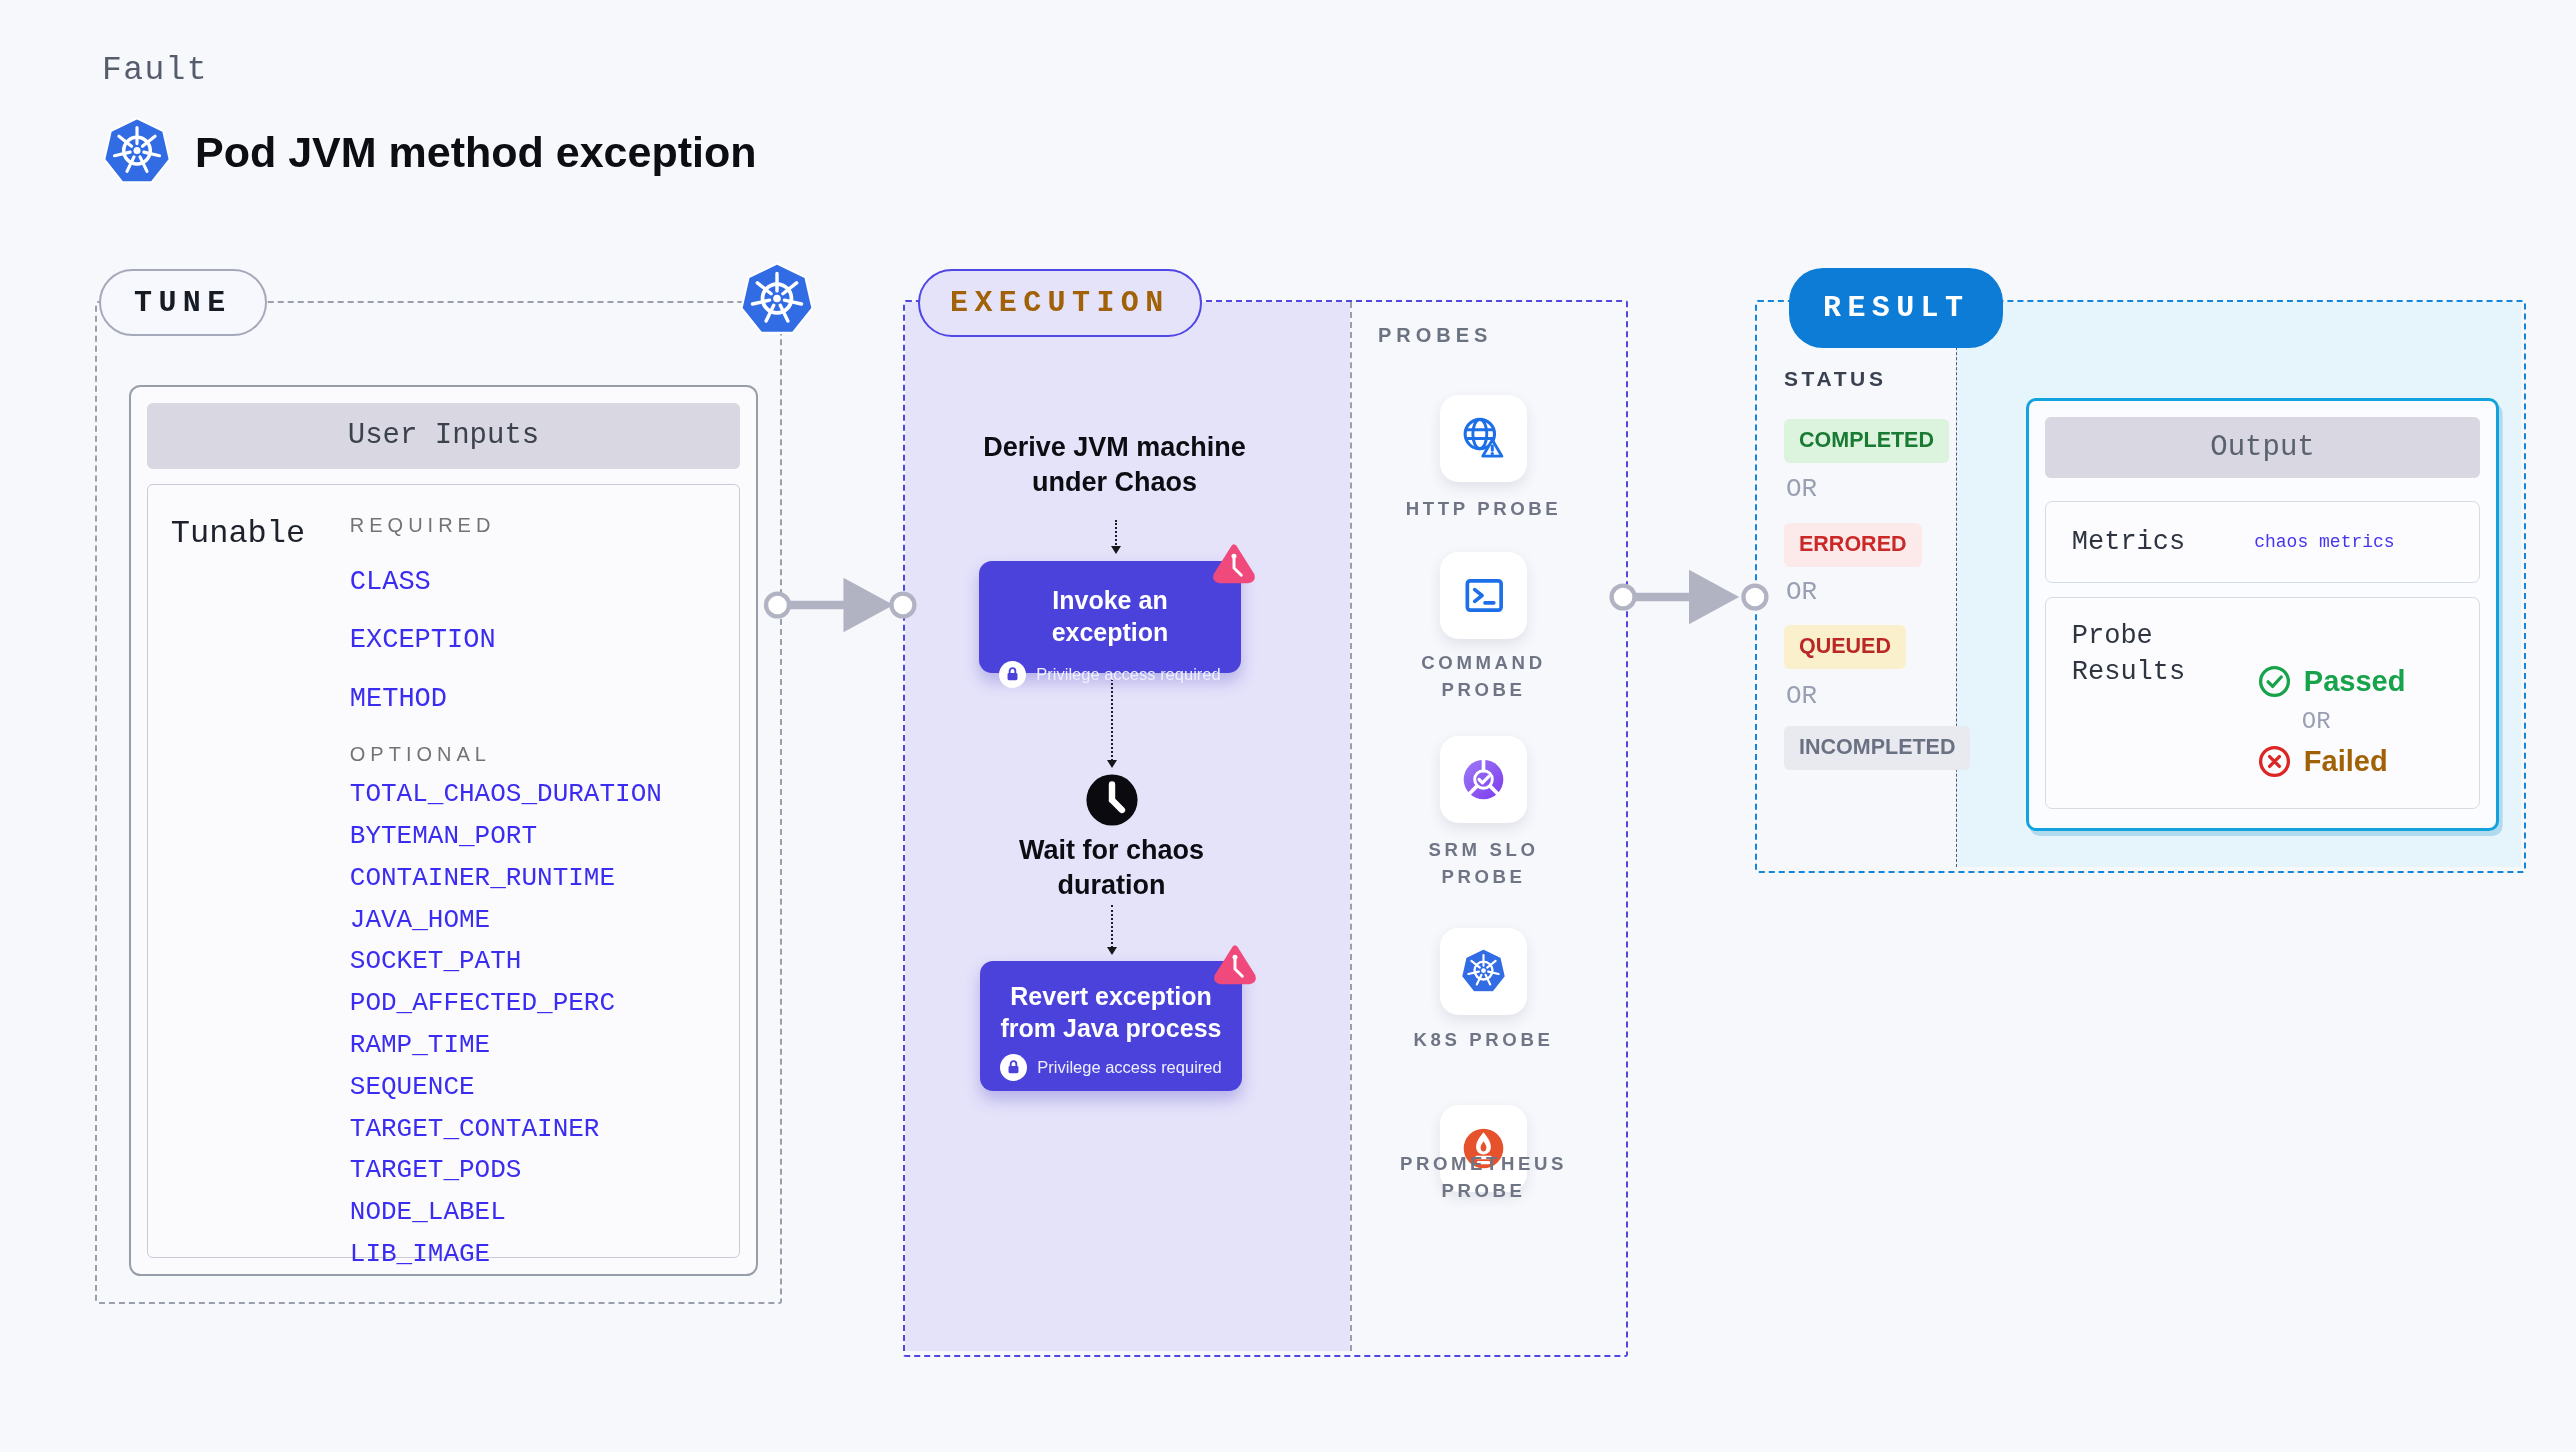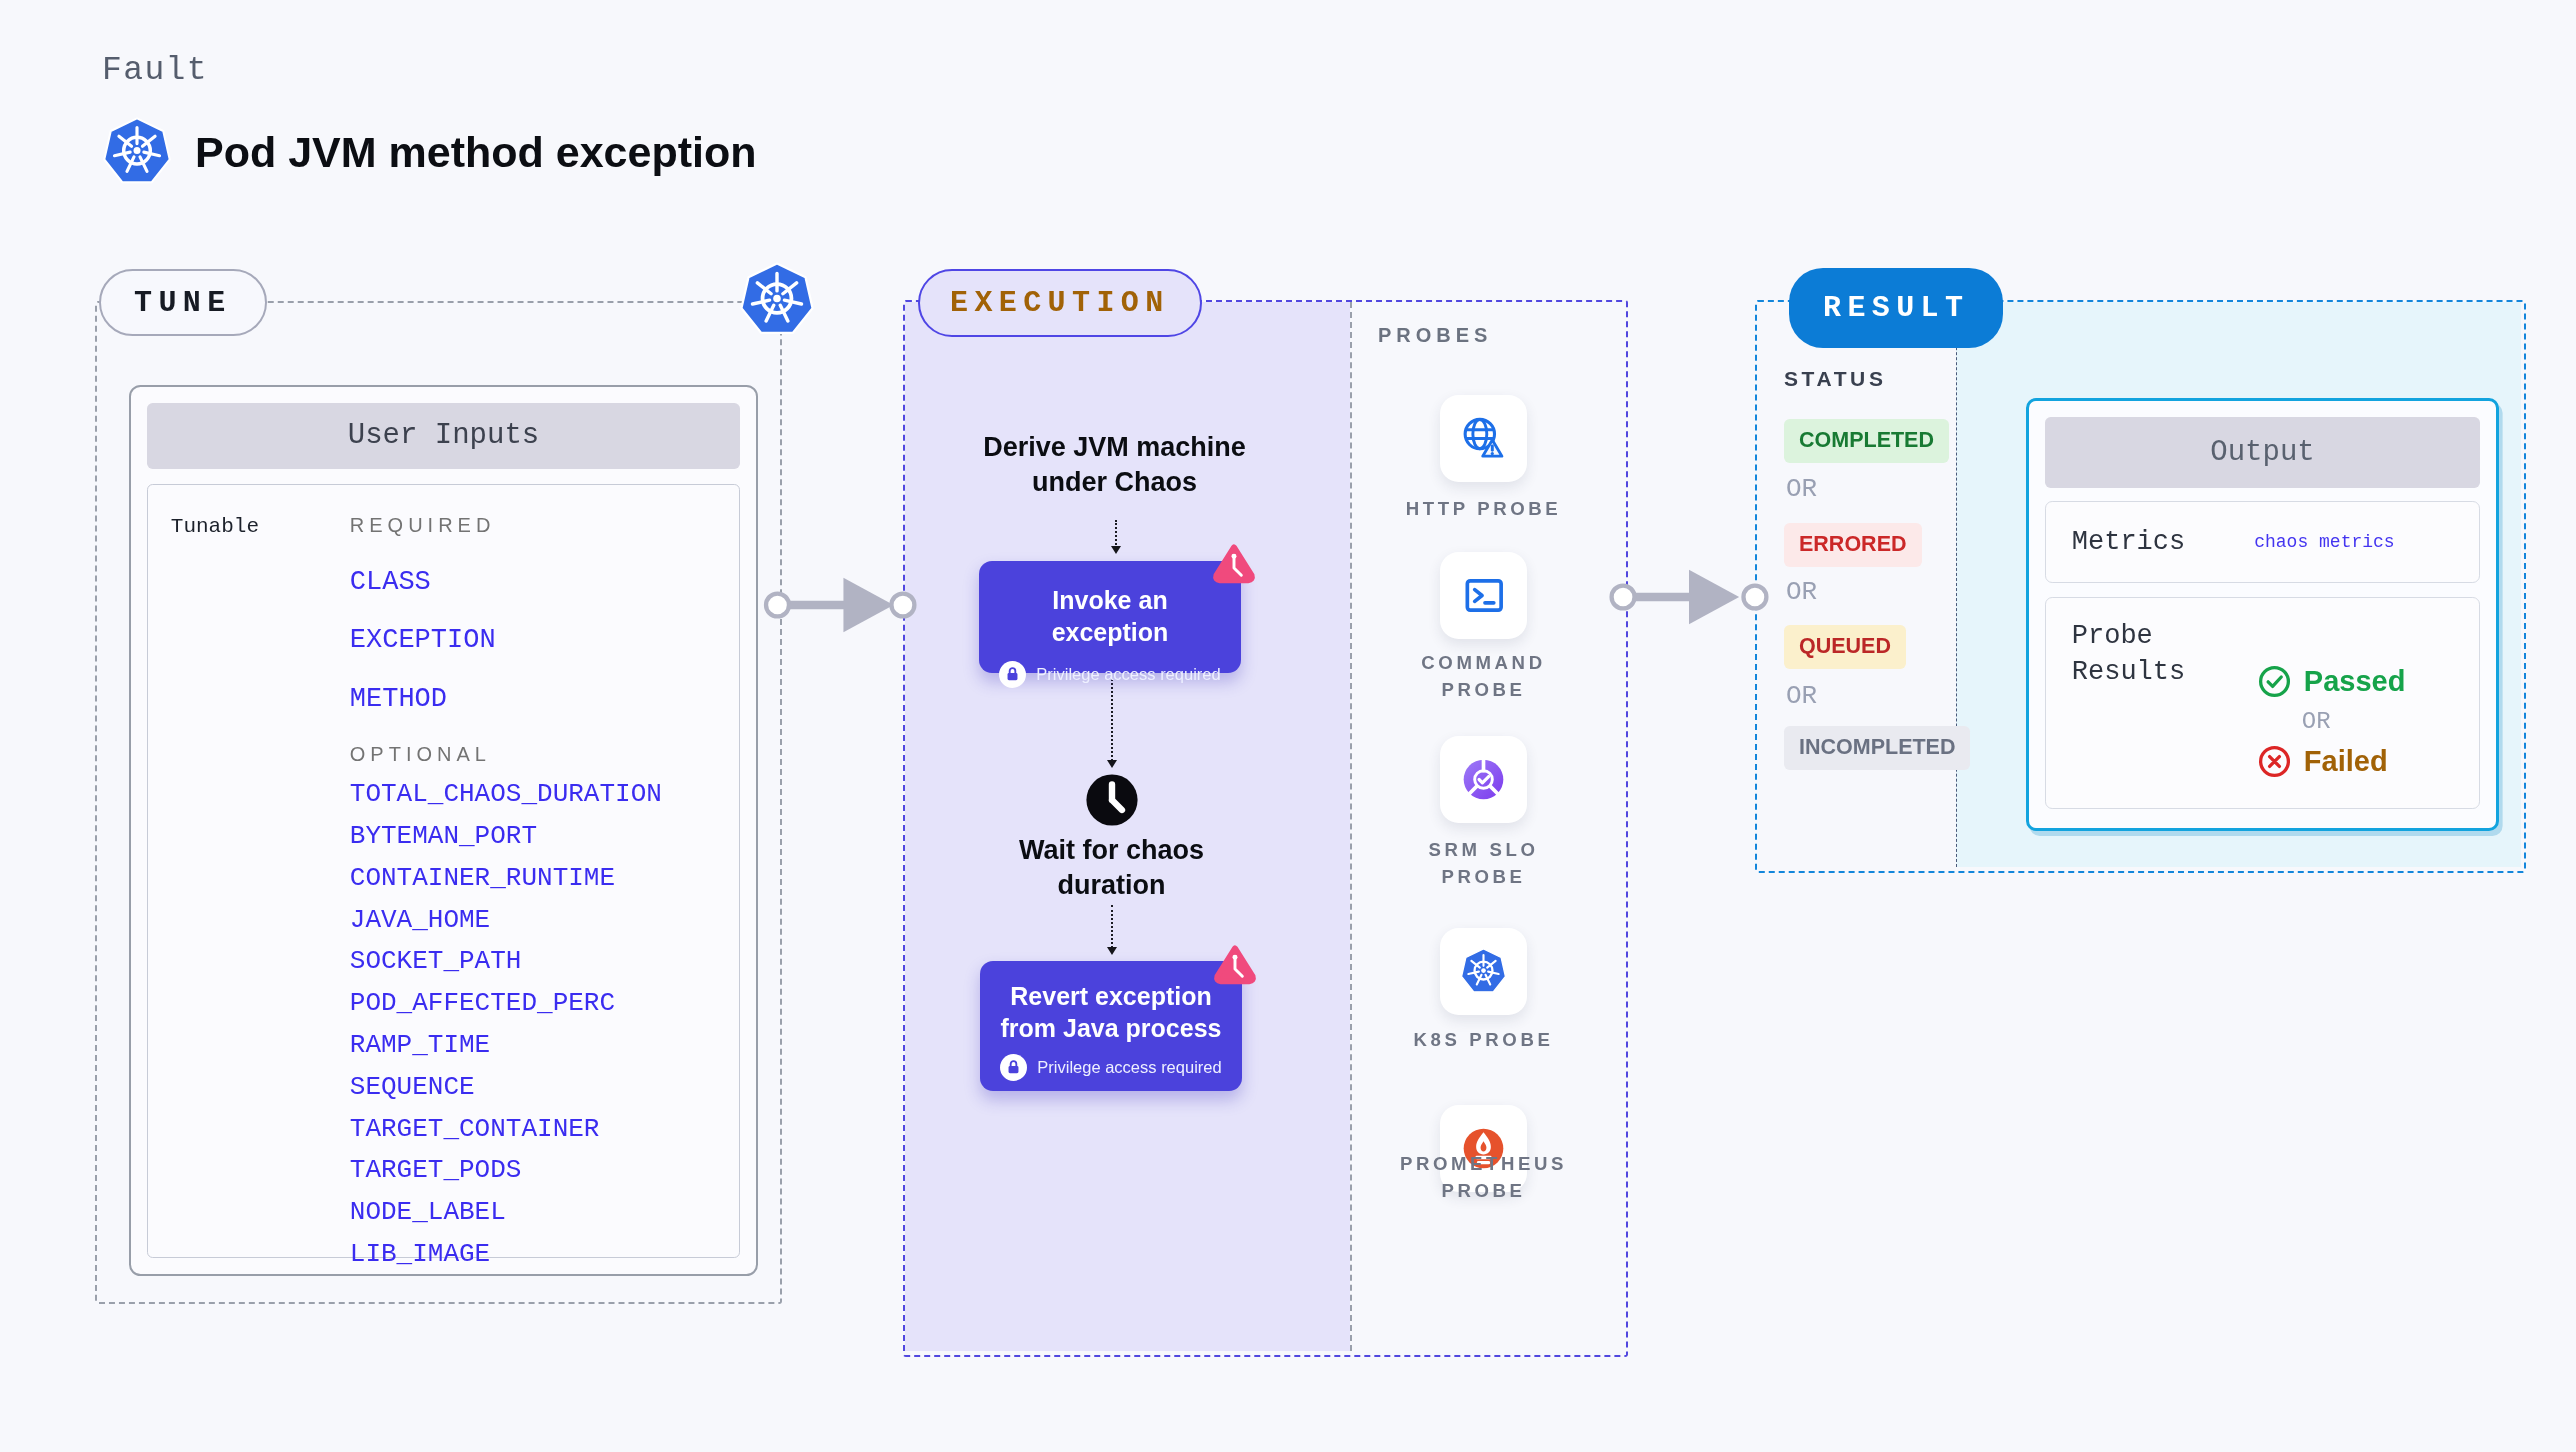--- a/index.html
+++ b/index.html
@@ -37,21 +37,21 @@
   .k8s-corner-logo{position:absolute;left:739px;top:262px;width:76px;height:76px;z-index:7;}
 
   
   .ui-card{position:absolute;left:129px;top:385px;width:625px;height:887px;background:#fbfbfe;
            border:2.1px solid #989ea9;border-radius:11.5px;z-index:2;}
   .ui-header{position:absolute;left:15.8px;right:15.8px;top:15.8px;height:66px;background:#d8d7e2;
              border-radius:5.7px;display:flex;align-items:center;justify-content:center;
              font-size:29px;color:#3c414e;}
   .ui-panel{position:absolute;left:15.8px;right:15.8px;top:97px;bottom:15.8px;
             border:1.4px solid #c7cbd7;border-radius:5.7px;}
-  .tunable-label{position:absolute;left:23px;top:30px;font-size:21px;color:#1c212b;}
+  .tunable-label{position:absolute;left:23px;top:30px;font-size:32px;color:#1c212b;}
   .params{position:absolute;left:202px;top:29px;right:11.5px;}
   .sec-label{font-size:20px;color:#737373;letter-spacing:5px;}
   .req-item{font-size:27px;color:#3a2cf0;margin-top:31.5px;line-height:27px;}
   .opt-wrap{margin-top:30px;}
   .opt-item{font-size:26px;color:#3a2cf0;margin-top:15.8px;line-height:26px;}
 
   
   .derive-text{position:absolute;left:960px;top:430px;width:309px;text-align:center;
                font-size:27px;line-height:35px;font-weight:bold;color:#0b0d12;}
   .wait-text{position:absolute;left:967px;top:833px;width:289px;text-align:center;
@@ -85,21 +85,21 @@
   .status-badge{position:absolute;left:1784px;font-size:21.5px;font-weight:bold;
                 padding:9.3px 15px;border-radius:5.7px;}
   .b-success{background:#dcf3dd;color:#187a33;}
   .b-error{background:#fce9e9;color:#cb2828;}
   .b-warn{background:#fbf0cc;color:#bb2727;}
   .b-muted{background:#e9eaf0;color:#6a7182;}
   .or-text{position:absolute;left:1786px;font-size:26px;color:#99a0b3;}
 
   .output-card{position:absolute;left:2026px;top:398px;width:467px;height:427px;background:#fbfcff;
                border:3.6px solid #12a3de;border-radius:10px;box-shadow:3.6px 5px 0 rgba(16,140,198,.25);z-index:2;}
-  .out-header{position:absolute;left:15.8px;right:15.8px;top:15.8px;height:71px;background:#d8d7e2;
+  .out-header{position:absolute;left:15.8px;right:15.8px;top:15.8px;height:61px;background:#d8d7e2;
               border-radius:5.7px;display:flex;align-items:center;justify-content:center;
               font-size:29px;color:#59616f;}
   .out-row{position:absolute;left:15.8px;right:15.8px;border:1.4px solid #d7dbe4;border-radius:7.2px;
            background:#fcfcfe;}
   .row-metrics{top:100px;height:80px;display:flex;align-items:center;padding:0 26px;}
   .row-metrics .m-label{font-size:27px;color:#2e3440;}
   .row-metrics .m-value{font-size:18px;color:#4435f0;margin-left:69px;}
   .row-probes{top:196px;height:212px;display:flex;padding:20px 26px;box-sizing:border-box;}
   .pr-label{font-size:27px;line-height:36px;color:#2e3440;width:143px;}
   .pr-values{margin-left:43px;display:flex;flex-direction:column;margin-top:47px;}

